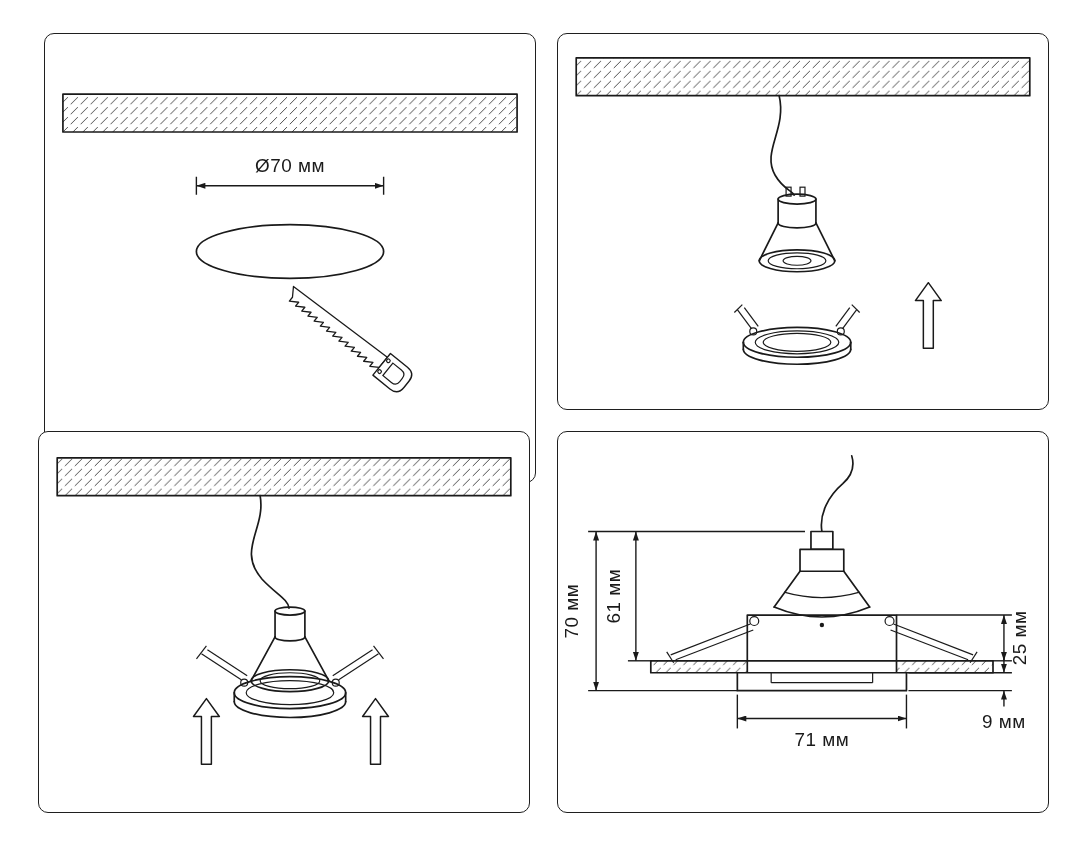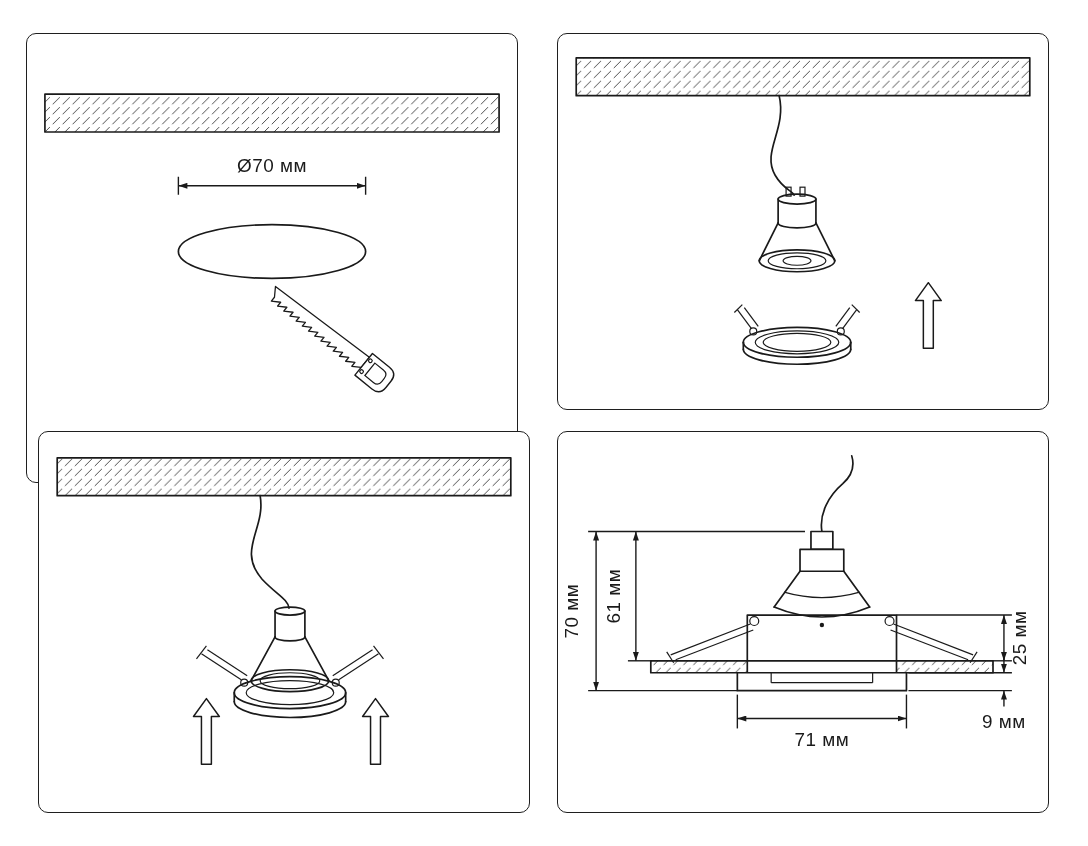--- a/index.html
+++ b/index.html
@@ -9,21 +9,21 @@
     font-family:"Liberation Sans", sans-serif;
   }
   .panel{
     position:absolute;
     background:#fff;
     border:1.6px solid #1f1f1f;
     border-radius:10px;
     box-sizing:border-box;
     overflow:hidden;
   }
-  #panel-1{left:26px;top:33px;width:492px;height:450px}
+  #panel-1{left:44px;top:33px;width:492px;height:450px}
   #panel-2{left:557px;top:33px;width:492px;height:377px}
   #panel-3{left:38px;top:431px;width:492px;height:382px}
   #panel-4{left:557px;top:431px;width:492px;height:382px}
   svg{display:block;width:100%;height:100%}
   .s{stroke:#1a1a1a;stroke-width:1.7;fill:none;stroke-linecap:round;stroke-linejoin:round}
   .sf{stroke:#1a1a1a;stroke-width:1.7;fill:#ffffff;stroke-linejoin:round}
   .thin{stroke:#1a1a1a;stroke-width:1.2;fill:none}
   .dim{stroke:#1a1a1a;stroke-width:1.4;fill:none}
   .lbl{font-family:"Liberation Sans",sans-serif;font-size:19px;fill:#1a1a1a;letter-spacing:.5px}
   .arrowfill{fill:#1a1a1a;stroke:none}

